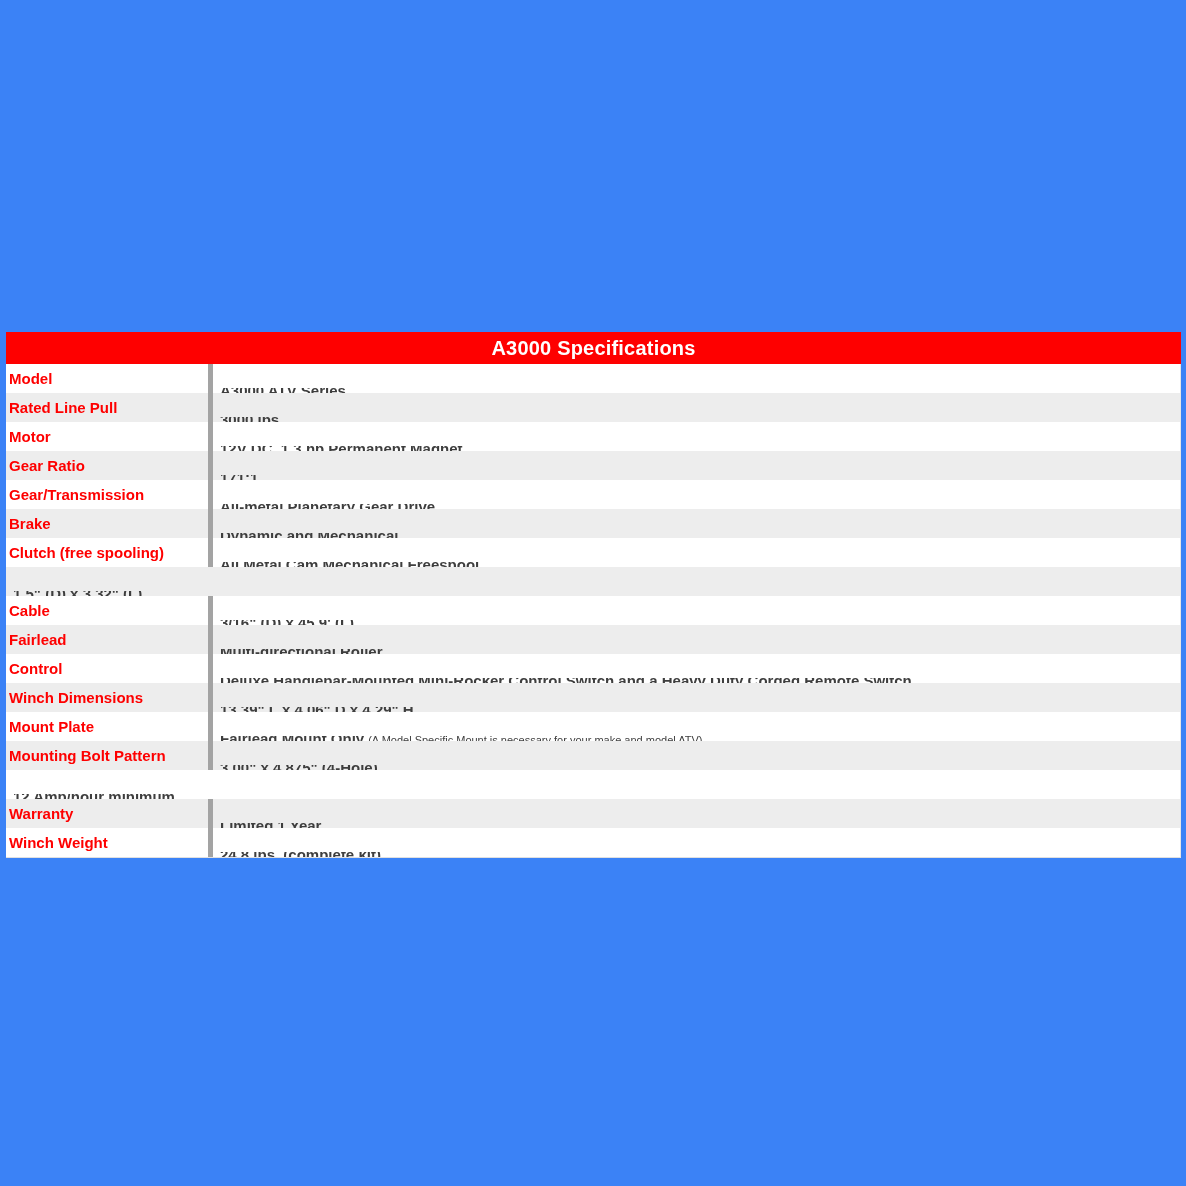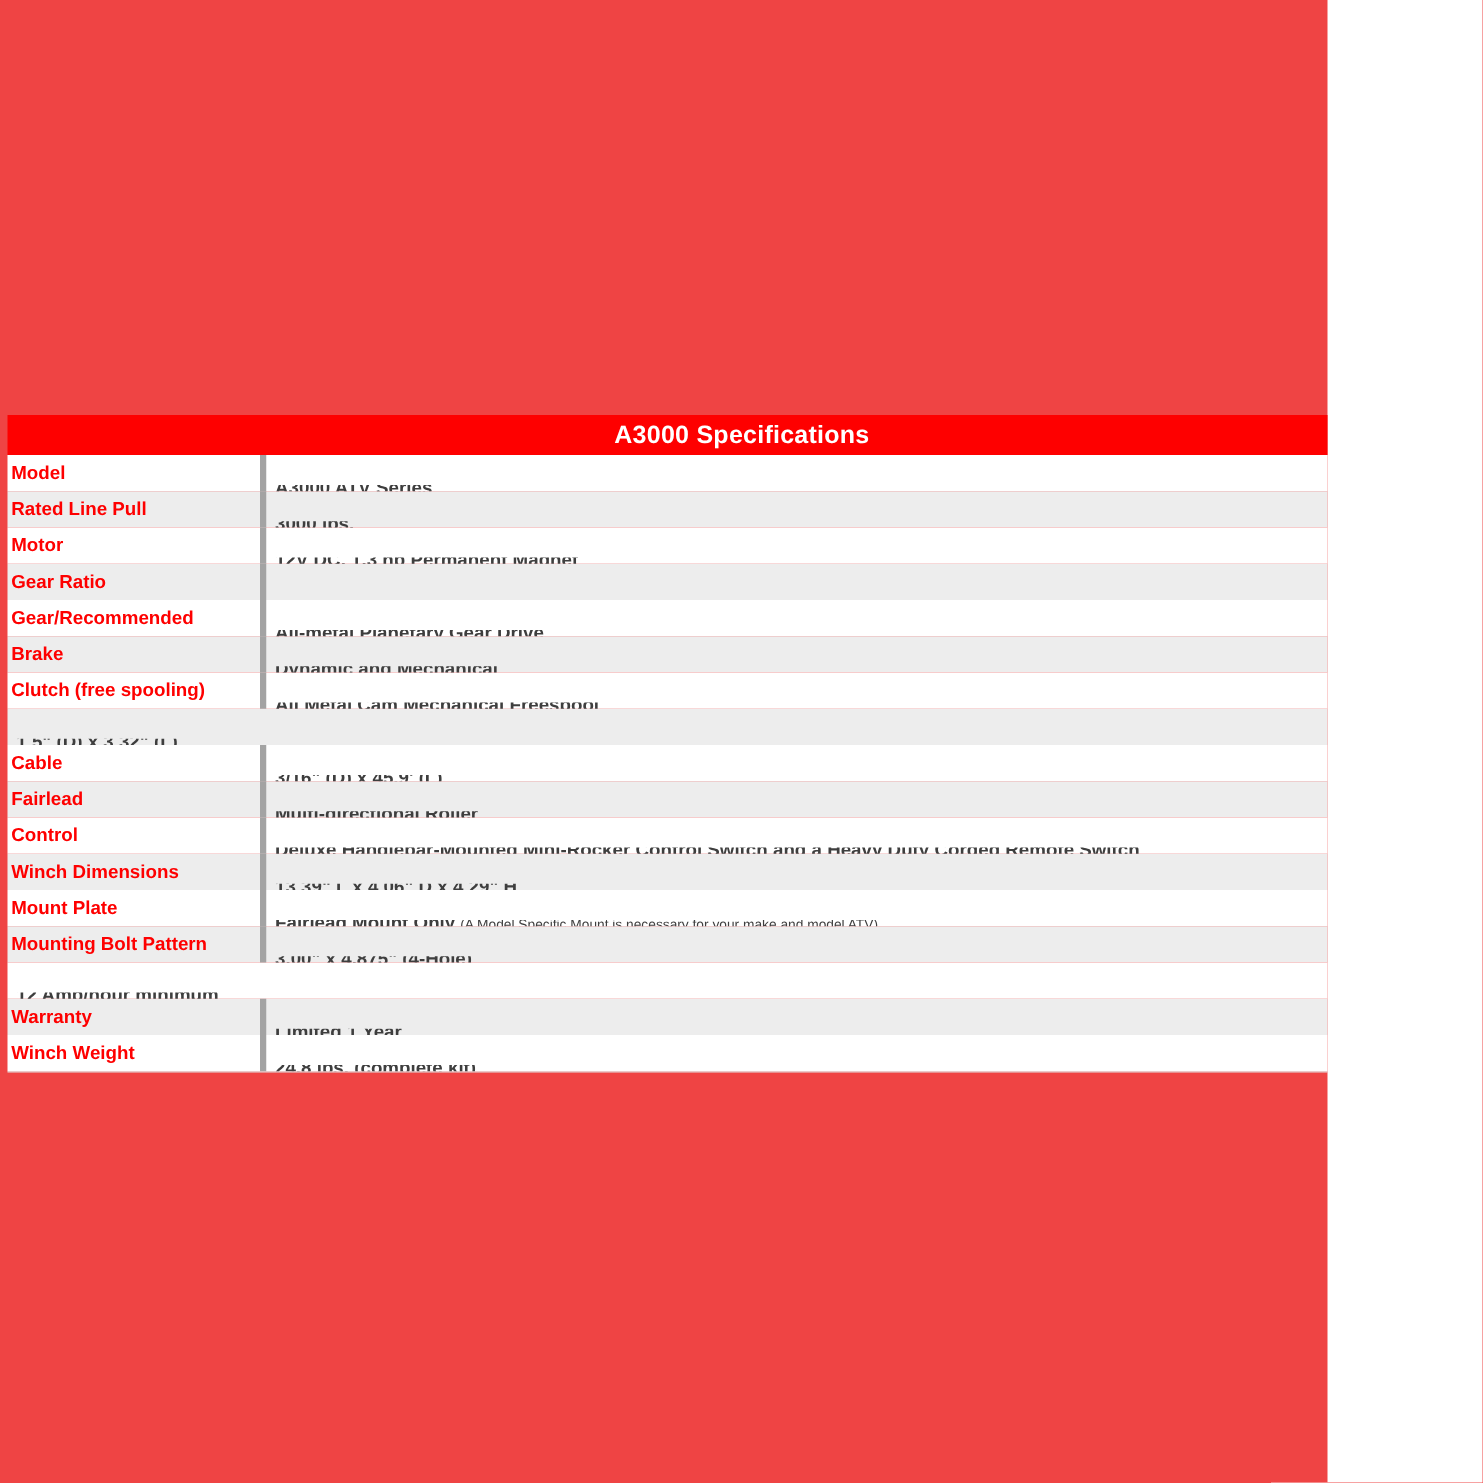--- a/index.html
+++ b/index.html
@@ -1,20 +1,20 @@
 <!DOCTYPE html>
 <html style="--accent-red: #fe0000; --value-gray: #3e3e3e; --stripe: #ededed;"><head>
 <meta charset="utf-8">
 <style>
   html, body { margin: 0; padding: 0; }
   .page {
     position: relative;
-    width: 1062px;
+    width: 1186px;
     height: 1186px;
-    background: #ef4444;
+    background: #3b82f6;
     overflow: hidden;
     font-family: "Liberation Sans", sans-serif;
   }
   .spec-table {
     position: absolute;
     left: 6px;
     top: 332px;
     width: 1175px;
   }
   .spec-header {
@@ -94,23 +94,26 @@
           </div>
         </div>
         <div class="spec-row">
           <div class="cell label">Motor</div>
           <div class="cell value">
             <span>12V DC, 1.3 hp Permanent Magnet</span>
           </div>
         </div>
         <div class="spec-row alt">
           <div class="cell label">Gear Ratio</div>
+          <div class="cell value">
+            <span>171:1</span>
+          </div>
         </div>
         <div class="spec-row">
-          <div class="cell label">Gear/Recommended</div>
+          <div class="cell label">Gear/Transmission</div>
           <div class="cell value">
             <span>All-metal Planetary Gear Drive</span>
           </div>
         </div>
         <div class="spec-row alt">
           <div class="cell label">Brake</div>
           <div class="cell value">
             <span>Dynamic and Mechanical</span>
           </div>
         </div>

